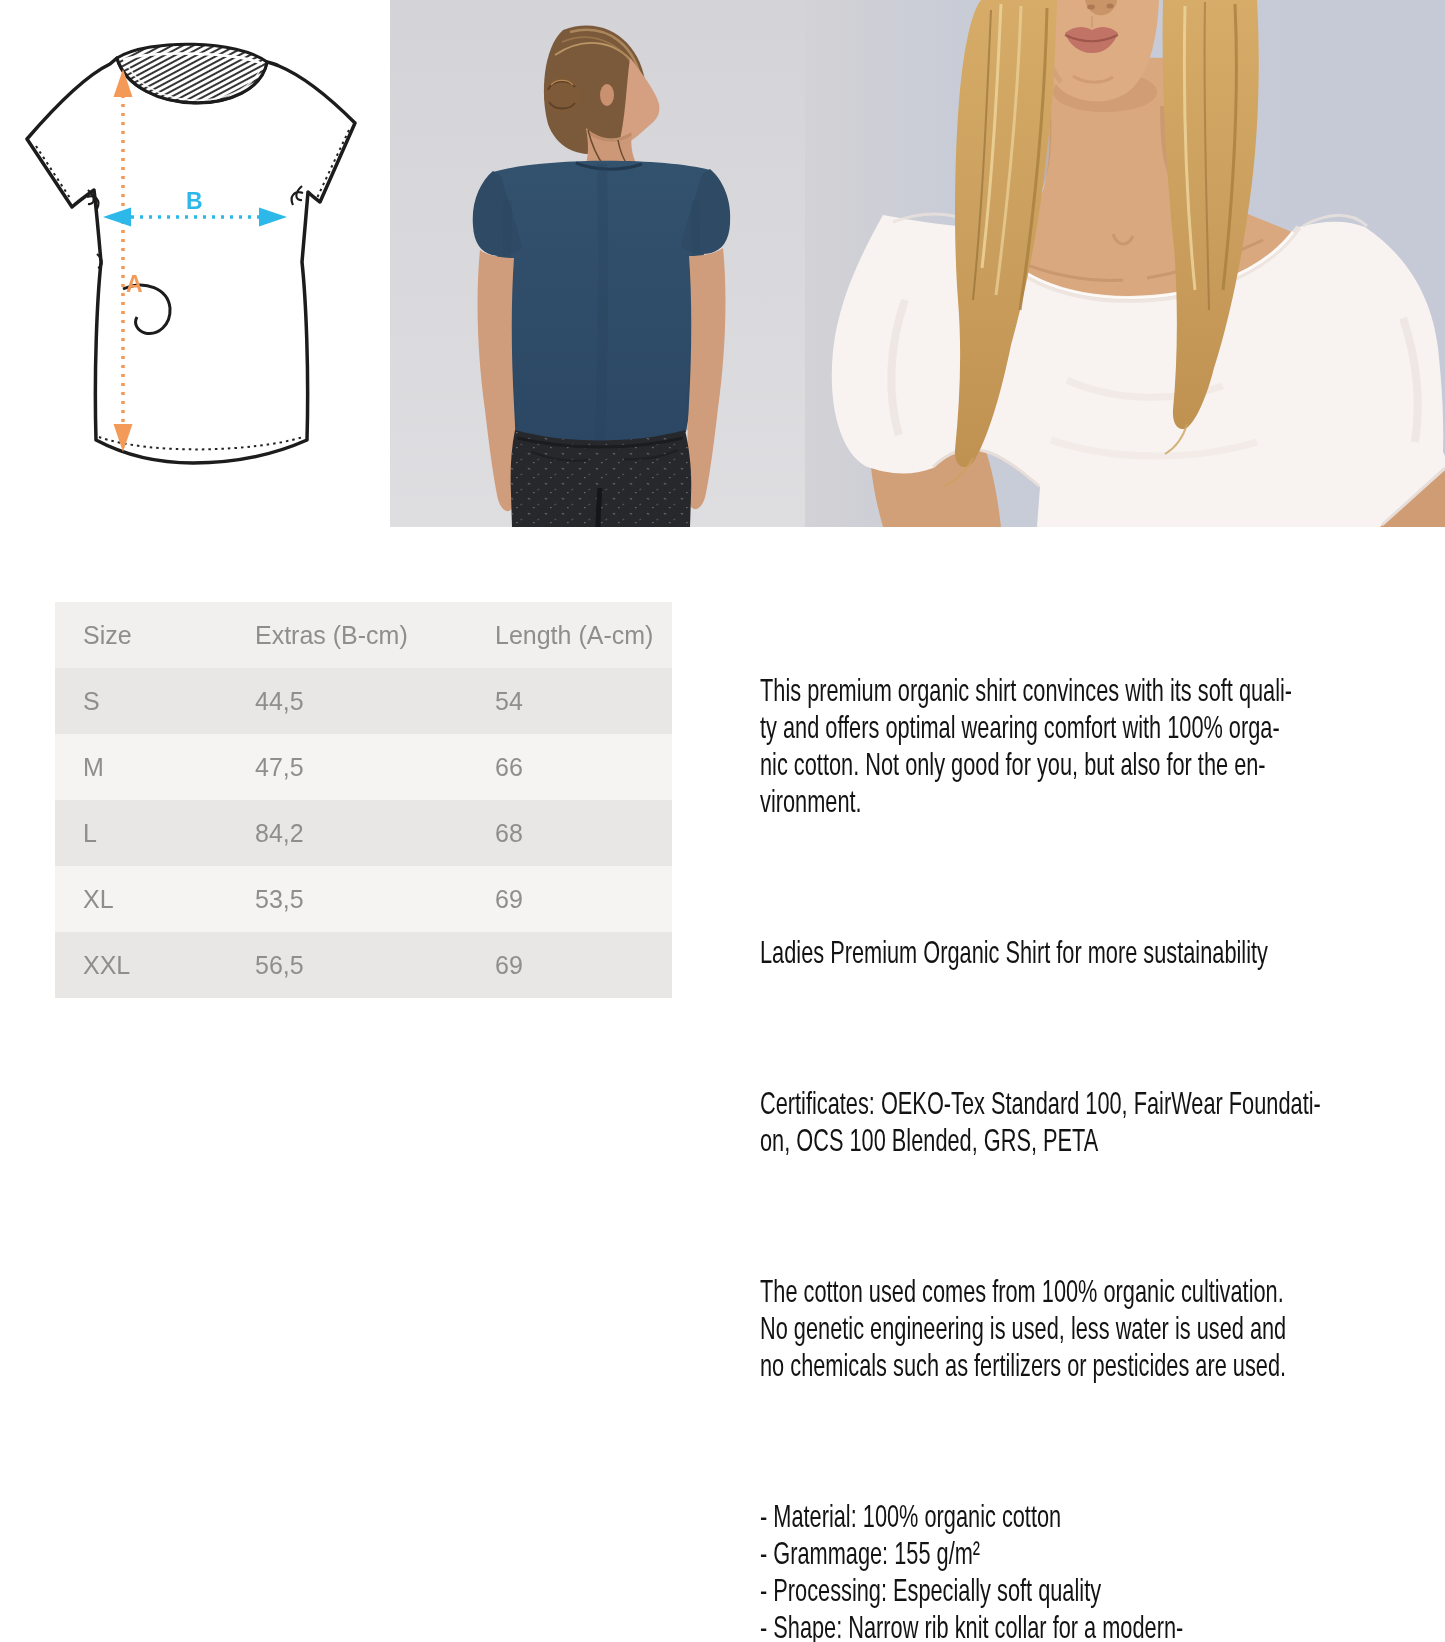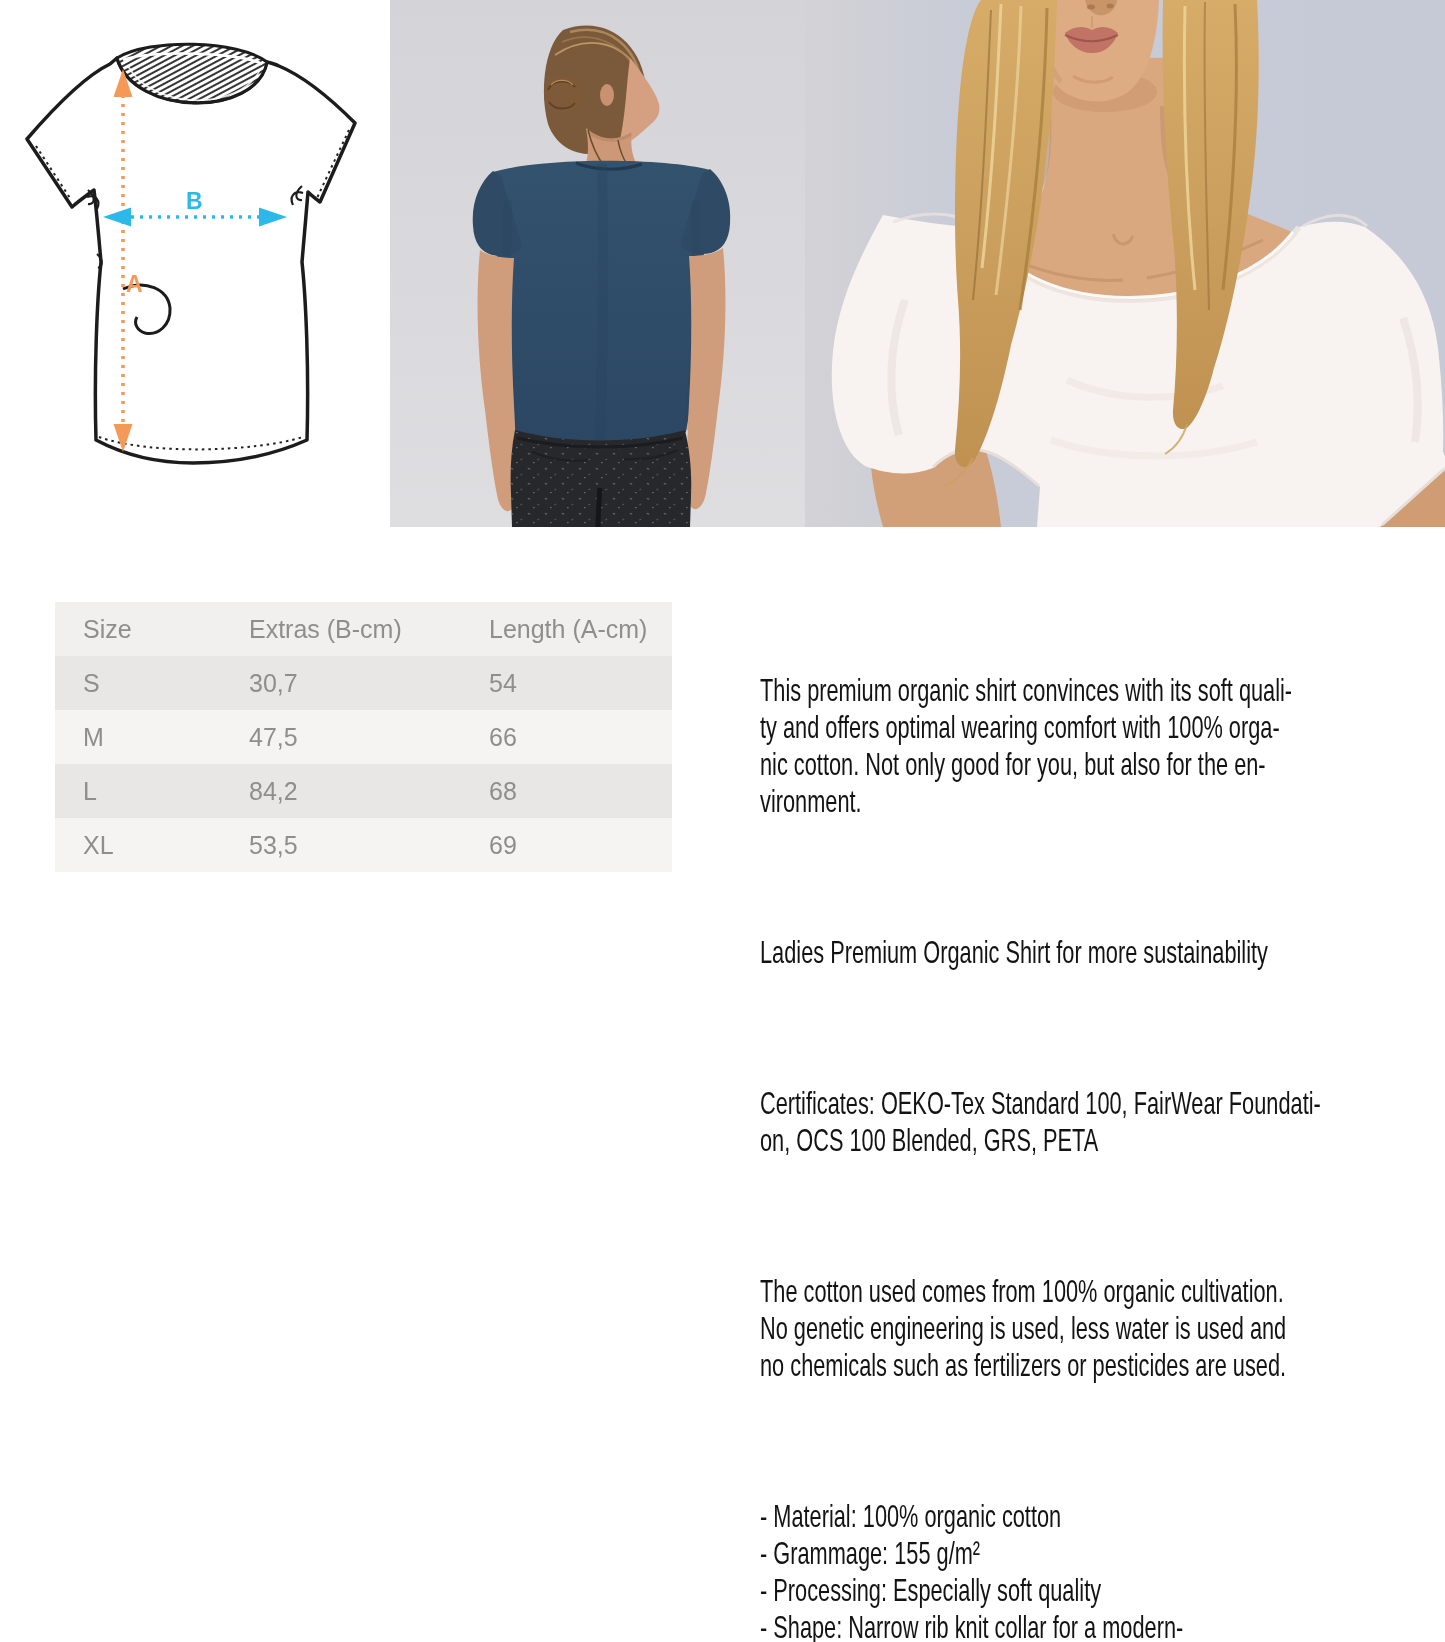--- a/index.html
+++ b/index.html
@@ -7,21 +7,21 @@
         font-family:"Liberation Sans",sans-serif;overflow:hidden;}
   .media-row{display:flex;height:527px;}
   .panel{height:527px;}
   .diagram-panel{width:390px;background:#ffffff;}
   .photo-back-panel{width:415px;}
   .photo-front-panel{width:640px;}
   .panel svg{display:block;width:100%;height:100%;}
   .content-row{position:relative;width:1445px;height:1115px;}
   .left-col{position:absolute;left:55px;top:75px;width:617px;}
   table.size-table{border-collapse:collapse;width:617px;color:#8f8e8c;font-size:25px;}
-  table.size-table th,table.size-table td{font-weight:400;text-align:left;height:46px;padding:4px;}
+  table.size-table th,table.size-table td{font-weight:400;text-align:left;height:46px;padding:10px;}
   table.size-table th:first-child,table.size-table td:first-child{padding-left:28px;}
   table.size-table thead tr{background:#f1f0ee;}
   table.size-table tbody tr:nth-child(odd){background:#e8e7e5;}
   table.size-table tbody tr:nth-child(even){background:#f5f4f2;}
   .tolerance{margin:64px 0 0 0;font-size:27px;color:#3c3c3c;letter-spacing:-0.6px;}
   .right-col{position:absolute;left:760px;top:71px;width:1000px;color:#131313;
              font-size:32px;line-height:37px;white-space:pre-wrap;
              transform:scaleX(0.68);transform-origin:0 0;}
   .para{margin:0 0 40px 0;}
   .para:last-child{margin-bottom:0;}
@@ -241,36 +241,41 @@
         <thead>
           <tr>
             <th>Size</th>
             <th>Extras (B-cm)</th>
             <th>Length (A-cm)</th>
           </tr>
         </thead>
         <tbody>
           <tr>
             <td>S</td>
-            <td>30,7</td>
+            <td>44,5</td>
             <td>54</td>
           </tr>
           <tr>
             <td>M</td>
             <td>47,5</td>
             <td>66</td>
           </tr>
           <tr>
             <td>L</td>
             <td>84,2</td>
             <td>68</td>
           </tr>
           <tr>
             <td>XL</td>
             <td>53,5</td>
+            <td>69</td>
+          </tr>
+          <tr>
+            <td>XXL</td>
+            <td>56,5</td>
             <td>69</td>
           </tr>
         </tbody>
       </table>
     </div>
 
     <div class="right-col">
       <p class="para">This premium organic shirt convinces with its soft quali-
 ty and offers optimal wearing comfort with 100% orga-
 nic cotton. Not only good for you, but also for the en-

